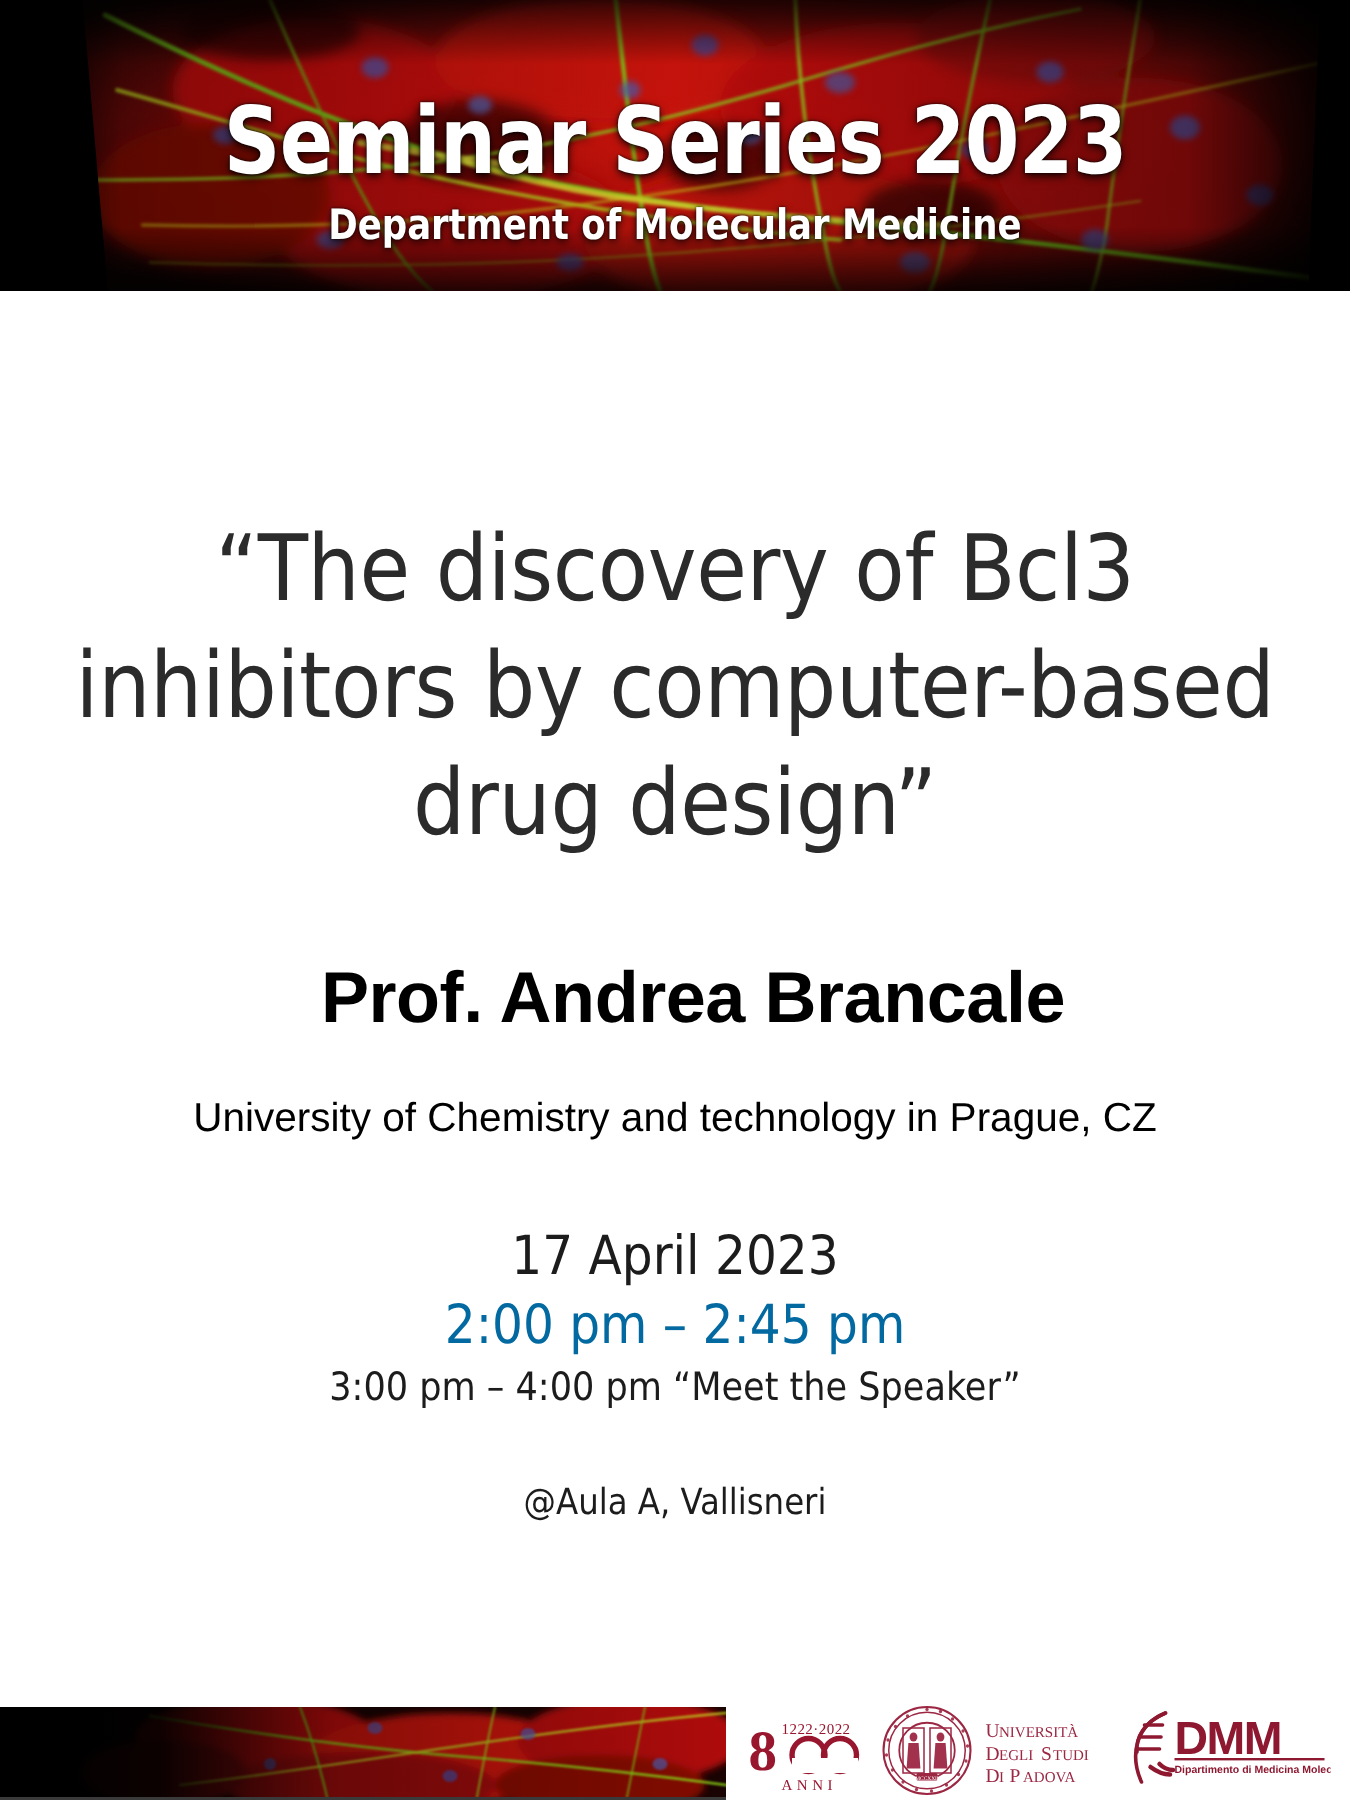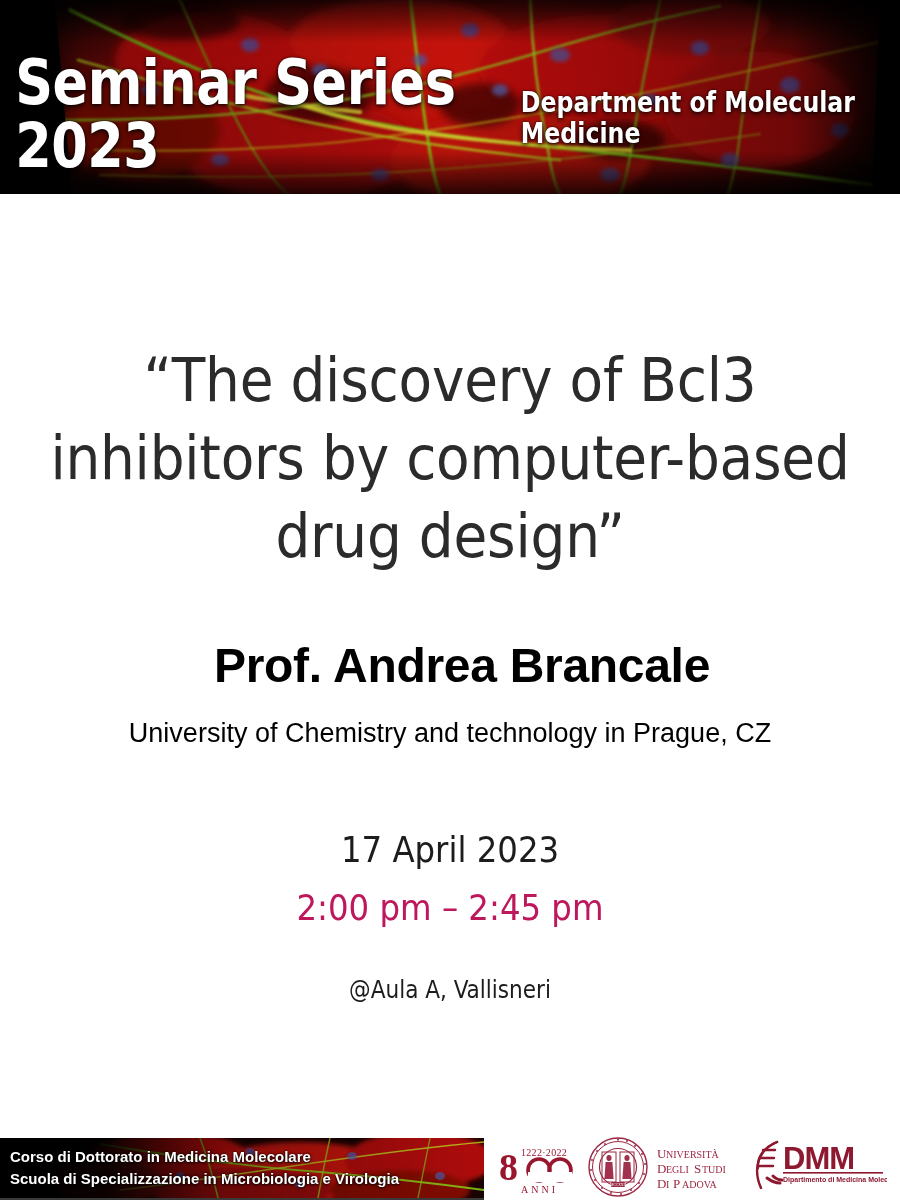--- a/index.html
+++ b/index.html
@@ -31,21 +31,21 @@
     height: 194px;
   }
   .header-photo svg { display: block; width: 100%; height: 100%; }
 
   .header-text-wrap {
     position: absolute;
     left: 0; top: 0;
     width: 900px;
     height: 228px;
     display: flex;
-    flex-direction: row;
+    flex-direction: column;
     align-items: center;
     justify-content: center;
     z-index: 5;
   }
   .seminar-title {
     color: #ffffff;
     font-family: "Liberation Sans Narrow", "DejaVu Sans Condensed", "Liberation Sans", sans-serif;
     font-weight: bold;
     font-size: 62px;
     line-height: 1.02;
@@ -98,43 +98,43 @@
     font-weight: bold;
     font-size: 48px;
     line-height: 1.1;
     letter-spacing: -0.3px;
     padding-left: 24px;
   }
   .speaker-affil {
     position: absolute;
     left: 0; right: 0;
     top: 523px;
-    margin: 0;
+    margin: 12px;
     color: #000000;
     font-family: "Liberation Sans", sans-serif;
     font-weight: normal;
     font-size: 27px;
     line-height: 1.2;
   }
   .event-block {
     position: absolute;
     left: 0; right: 0;
     top: 621px;
   }
   .event-date {
-    margin: 12px;
+    margin: 0;
     color: #1c1c1c;
     font-family: "Liberation Sans Narrow", "DejaVu Sans Condensed", "Liberation Sans", sans-serif;
     font-size: 36px;
     line-height: 1.28;
     text-align: center;
   }
   .event-time {
     margin: 0;
-    color: #be185d;
+    color: #0369a1;
     font-family: "Liberation Sans Narrow", "DejaVu Sans Condensed", "Liberation Sans", sans-serif;
     font-size: 36px;
     line-height: 1.28;
   }
   .event-time-secondary {
     margin: 2px 0 0 0;
     color: #1c1c1c;
     font-family: "Liberation Sans Narrow", "DejaVu Sans Condensed", "Liberation Sans", sans-serif;
     font-size: 26px;
     line-height: 1.25;
@@ -315,20 +315,21 @@
 <div class="poster-body">
 
   <div class="talk-title">“The discovery of Bcl3 inhibitors by computer-based drug design”</div>
 
   <div class="speaker-name">Prof. Andrea Brancale</div>
   <div class="speaker-affil">University of Chemistry and technology in Prague, CZ</div>
 
   <div class="event-block">
     <div class="event-date">17 April 2023</div>
     <div class="event-time">2:00 pm – 2:45 pm</div>
+    <div class="event-time-secondary">3:00 pm – 4:00 pm “Meet the Speaker”</div>
     <div class="event-venue">@Aula A, Vallisneri</div>
   </div>
 </div>
 
 <div class="footer-area">
 
   <div class="footer-banner">
     <div class="footer-photo">
       <svg viewBox="0 0 484 60" preserveAspectRatio="none" xmlns="http://www.w3.org/2000/svg">
         <defs>
@@ -364,24 +365,20 @@
         <g opacity="0.65" filter="url(#fblur1)">
           <ellipse cx="250" cy="14" rx="5" ry="4" fill="#4a62c4"></ellipse>
           <ellipse cx="352" cy="18" rx="5" ry="4" fill="#5068c8"></ellipse>
           <ellipse cx="300" cy="46" rx="5" ry="4" fill="#4258bc"></ellipse>
           <ellipse cx="440" cy="38" rx="5" ry="4" fill="#4c66c4"></ellipse>
           <ellipse cx="180" cy="38" rx="4" ry="4" fill="#4560bd"></ellipse>
         </g>
         <rect x="0" y="0" width="484" height="60" fill="url(#fgFade)"></rect>
       </svg>
     </div>
-    <div class="footer-banner-text">
-      <div class="footer-banner-line">Corso di Dottorato in Medicina Molecolare</div>
-      <div class="footer-banner-line">Scuola di Specializzazione in Microbiologia e Virologia</div>
-    </div>
   </div>
 
   <div class="footer-logos">
 
     <div class="logo-800">
       <svg viewBox="0 0 86 62" xmlns="http://www.w3.org/2000/svg">
         <g fill="#99162F">
           <text x="4" y="44" font-family="'Liberation Serif', serif" font-size="38" font-weight="bold">8</text>
           <circle cx="44" cy="34" r="11" fill="none" stroke="#99162F" stroke-width="3.6"></circle>
           <circle cx="65" cy="34" r="11" fill="none" stroke="#99162F" stroke-width="3.6"></circle>

